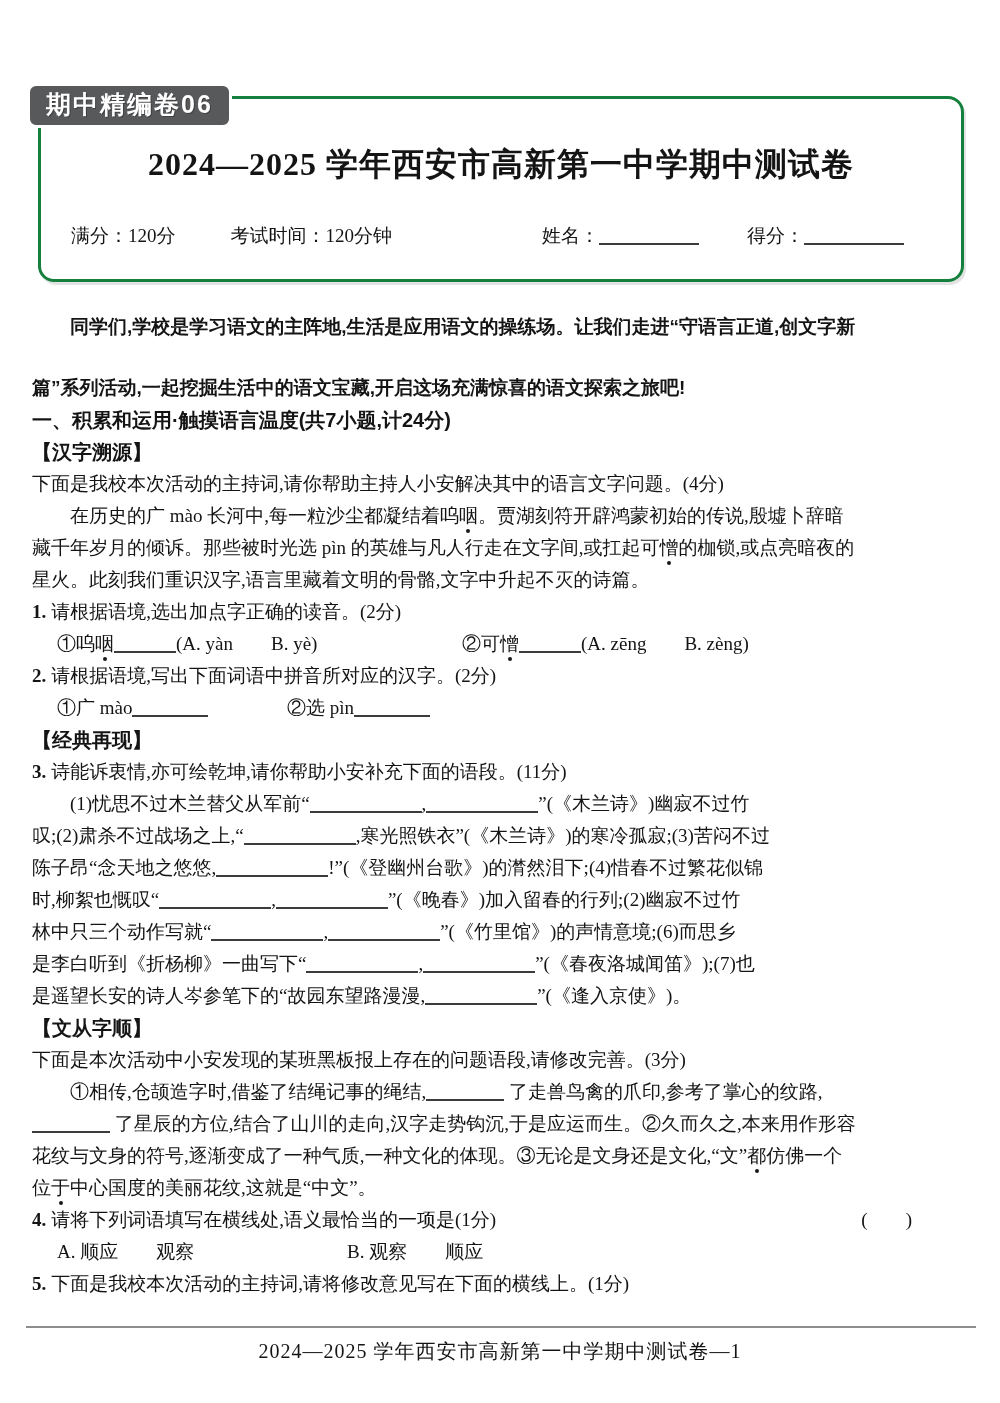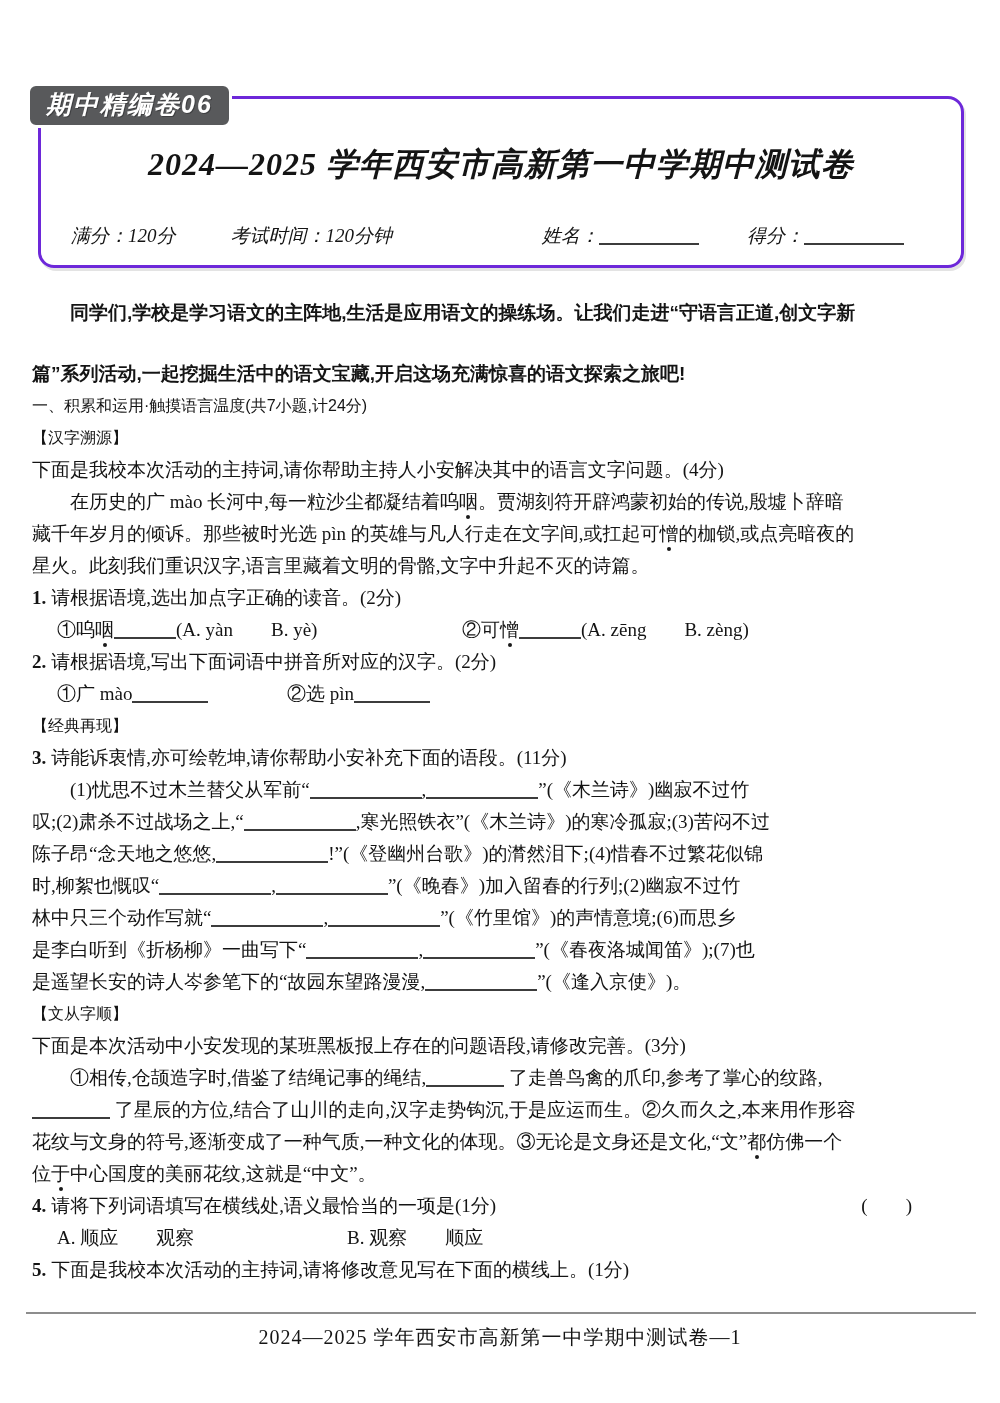--- a/index.html
+++ b/index.html
@@ -8,25 +8,24 @@
     width:1000px; height:1403px; overflow:hidden;
     font-family:"Liberation Serif","DejaVu Serif",serif;
     color:#141414;
   }
   .page { position:relative; width:1000px; height:1403px; background:#fff; }
 
   
   .header-wrap {
     position:relative;
     margin:96px 36px 0 38px;
-    border:3px solid #6d28d9;
+    border:3px solid #15803d;
     border-radius:16px;
     box-shadow:2px 3px 0 #e3e3e3;
-    padding:44px 30px 16px;
-    font-style:italic;
+    padding:44px 30px 30px;
   }
   .badge {
     position:absolute; top:-16px; left:-14px;
     background:#58595b; color:#ffffff;
     font-family:"Liberation Sans","DejaVu Sans",sans-serif;
     font-weight:bold; font-size:25px; letter-spacing:2px;
     padding:2px 16px 4px;
     border-radius:9px;
     border:3px solid #ffffff;
     text-shadow:1px 1px 0 #3e3f41;
@@ -41,21 +40,21 @@
   }
   .info-time  { margin-left:55px; }
   .info-name  { margin-left:150px; }
   .info-score { margin-left:48px; }
 
   
   .main { margin:16px 30px 0 32px; font-size:19px; }
   .line { line-height:32px; height:32px; white-space:nowrap; overflow:visible; }
   .sans { font-family:"Liberation Sans","DejaVu Sans",sans-serif;margin-top:29px; }
   .bold { font-weight:bold; }
-  .heading { font-family:"Liberation Sans","DejaVu Sans",sans-serif; font-weight:normal; font-size:16px; }
+  .heading { font-family:"Liberation Sans","DejaVu Sans",sans-serif; font-weight:bold; font-size:20px; }
   .qnum { font-weight:bold; margin-right:5px; }
 
   .blank {
     display:inline-block; height:0;
     border-bottom:2px solid #3c3c3c;
     vertical-align:-3px;
   }
   .em { position:relative; }
   .em::after {
     content:""; position:absolute; left:50%; bottom:-7px;

